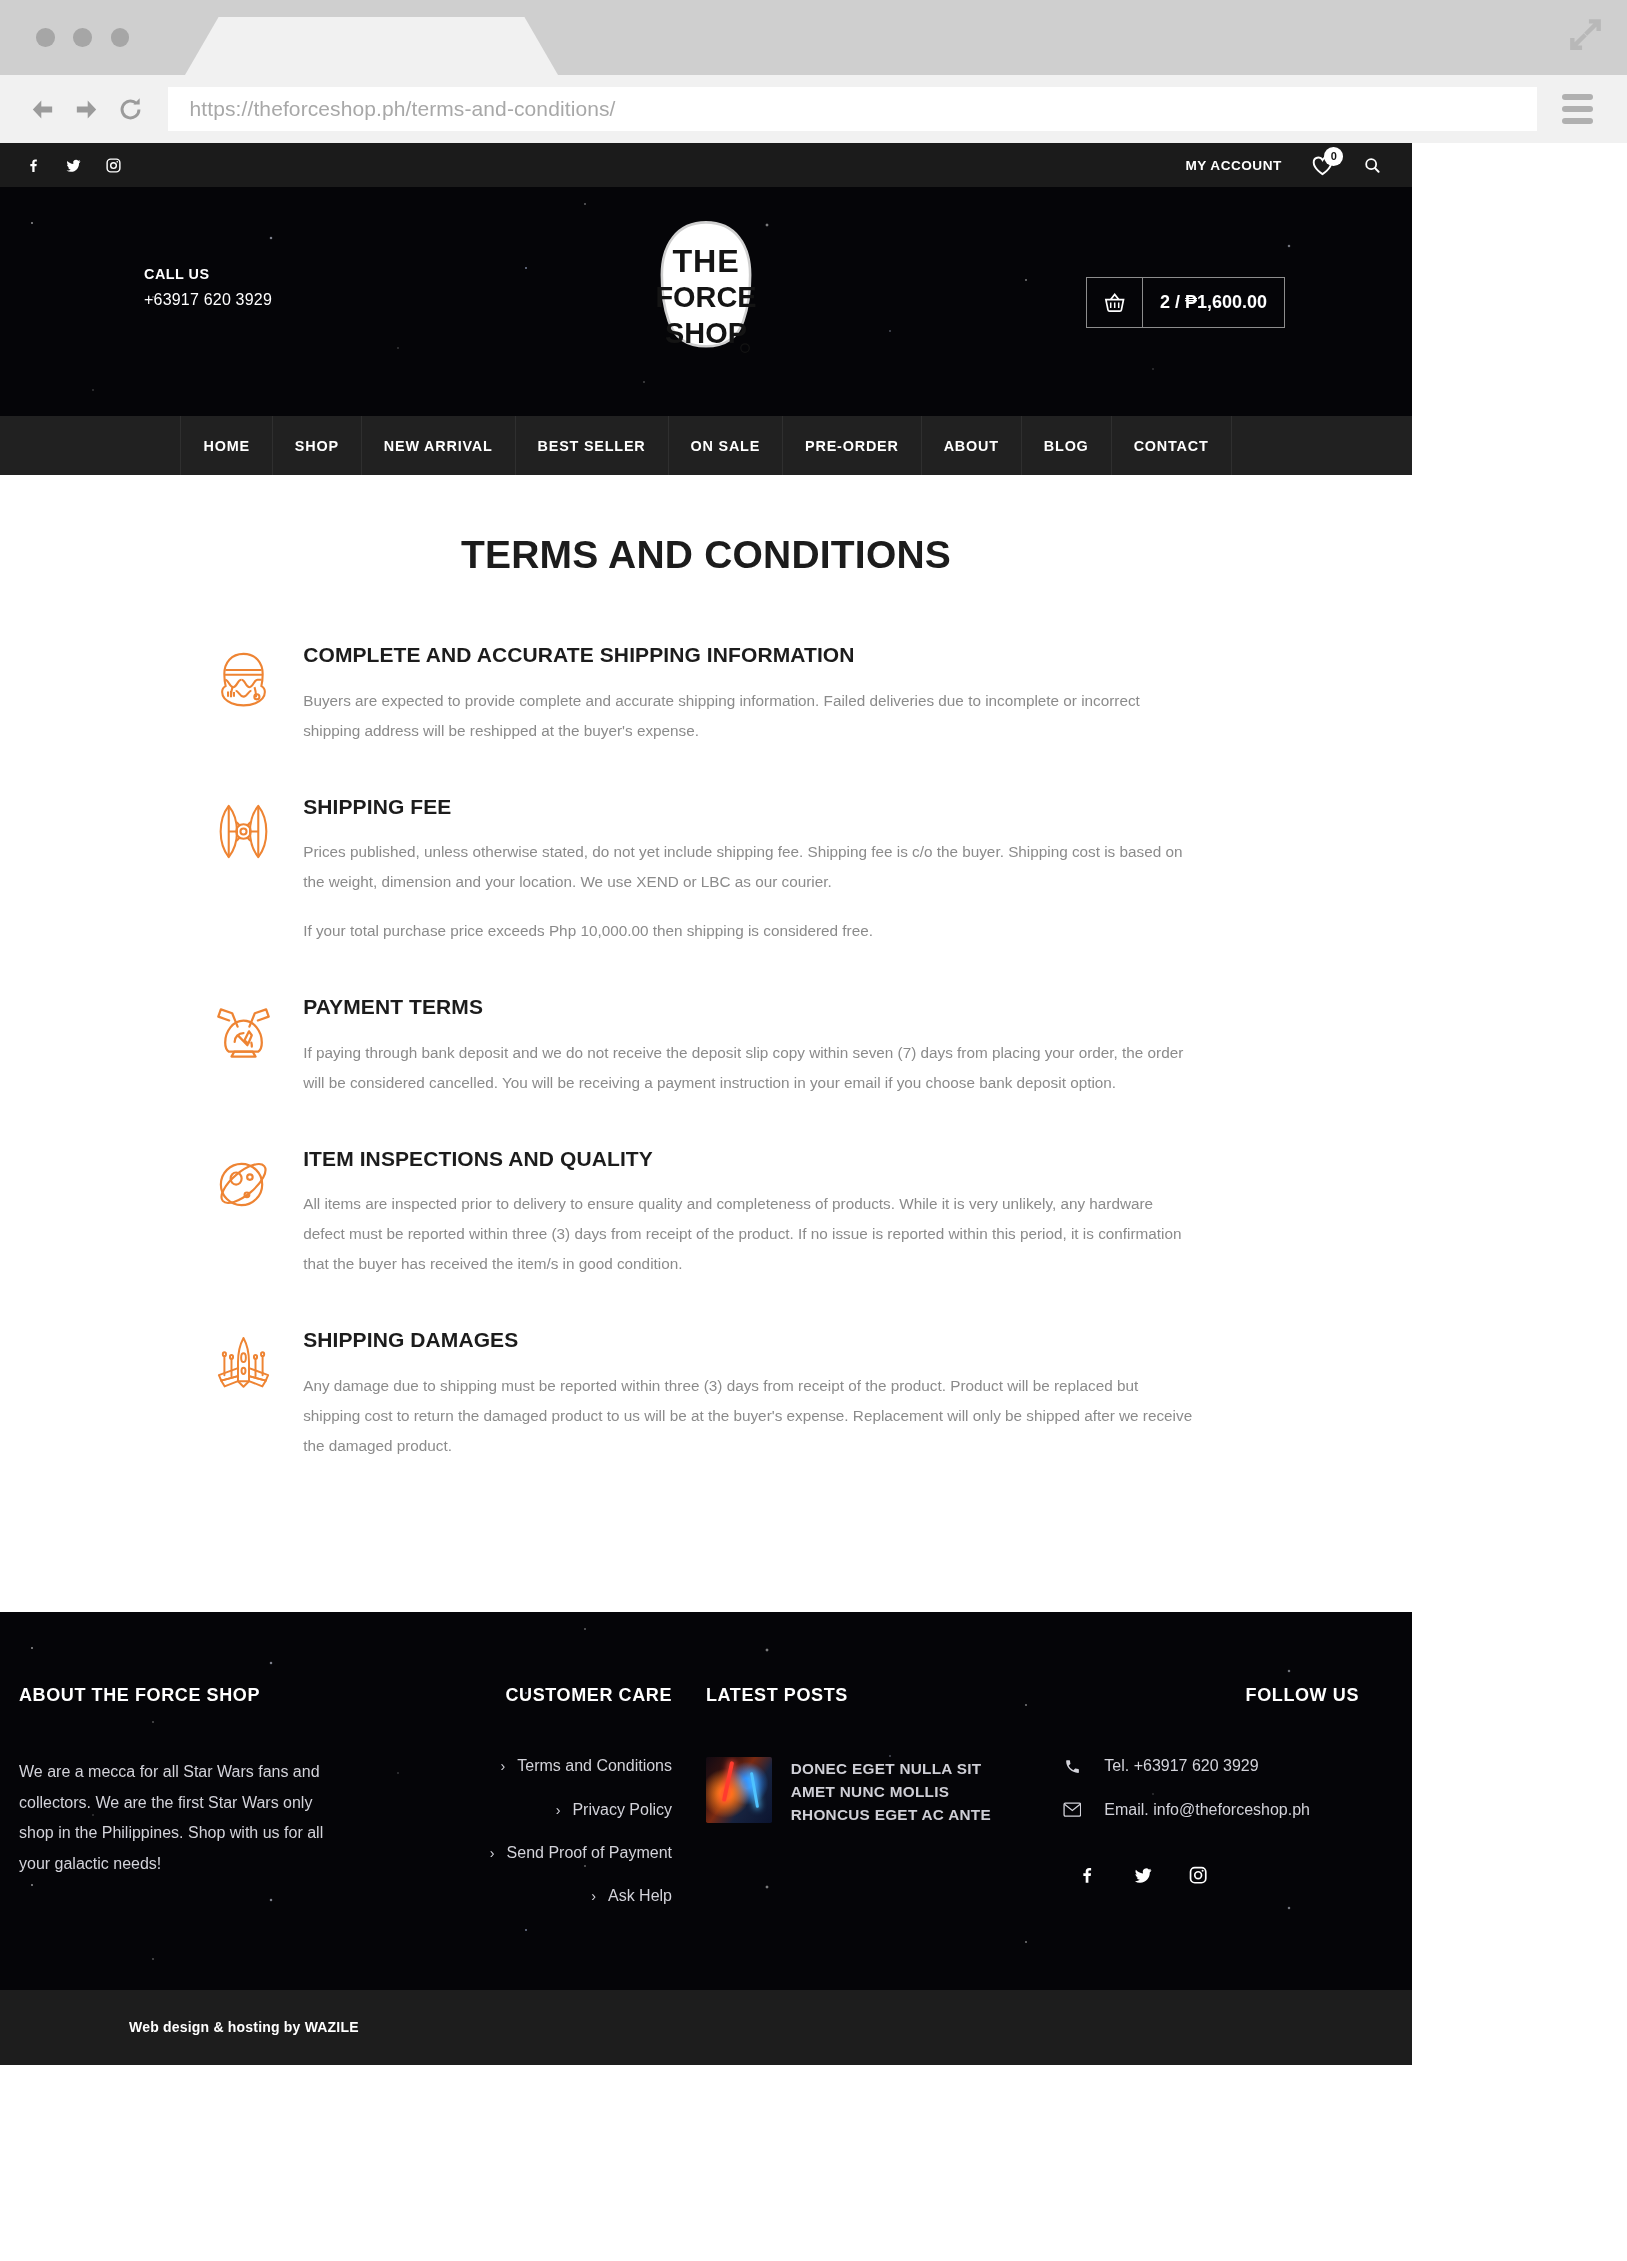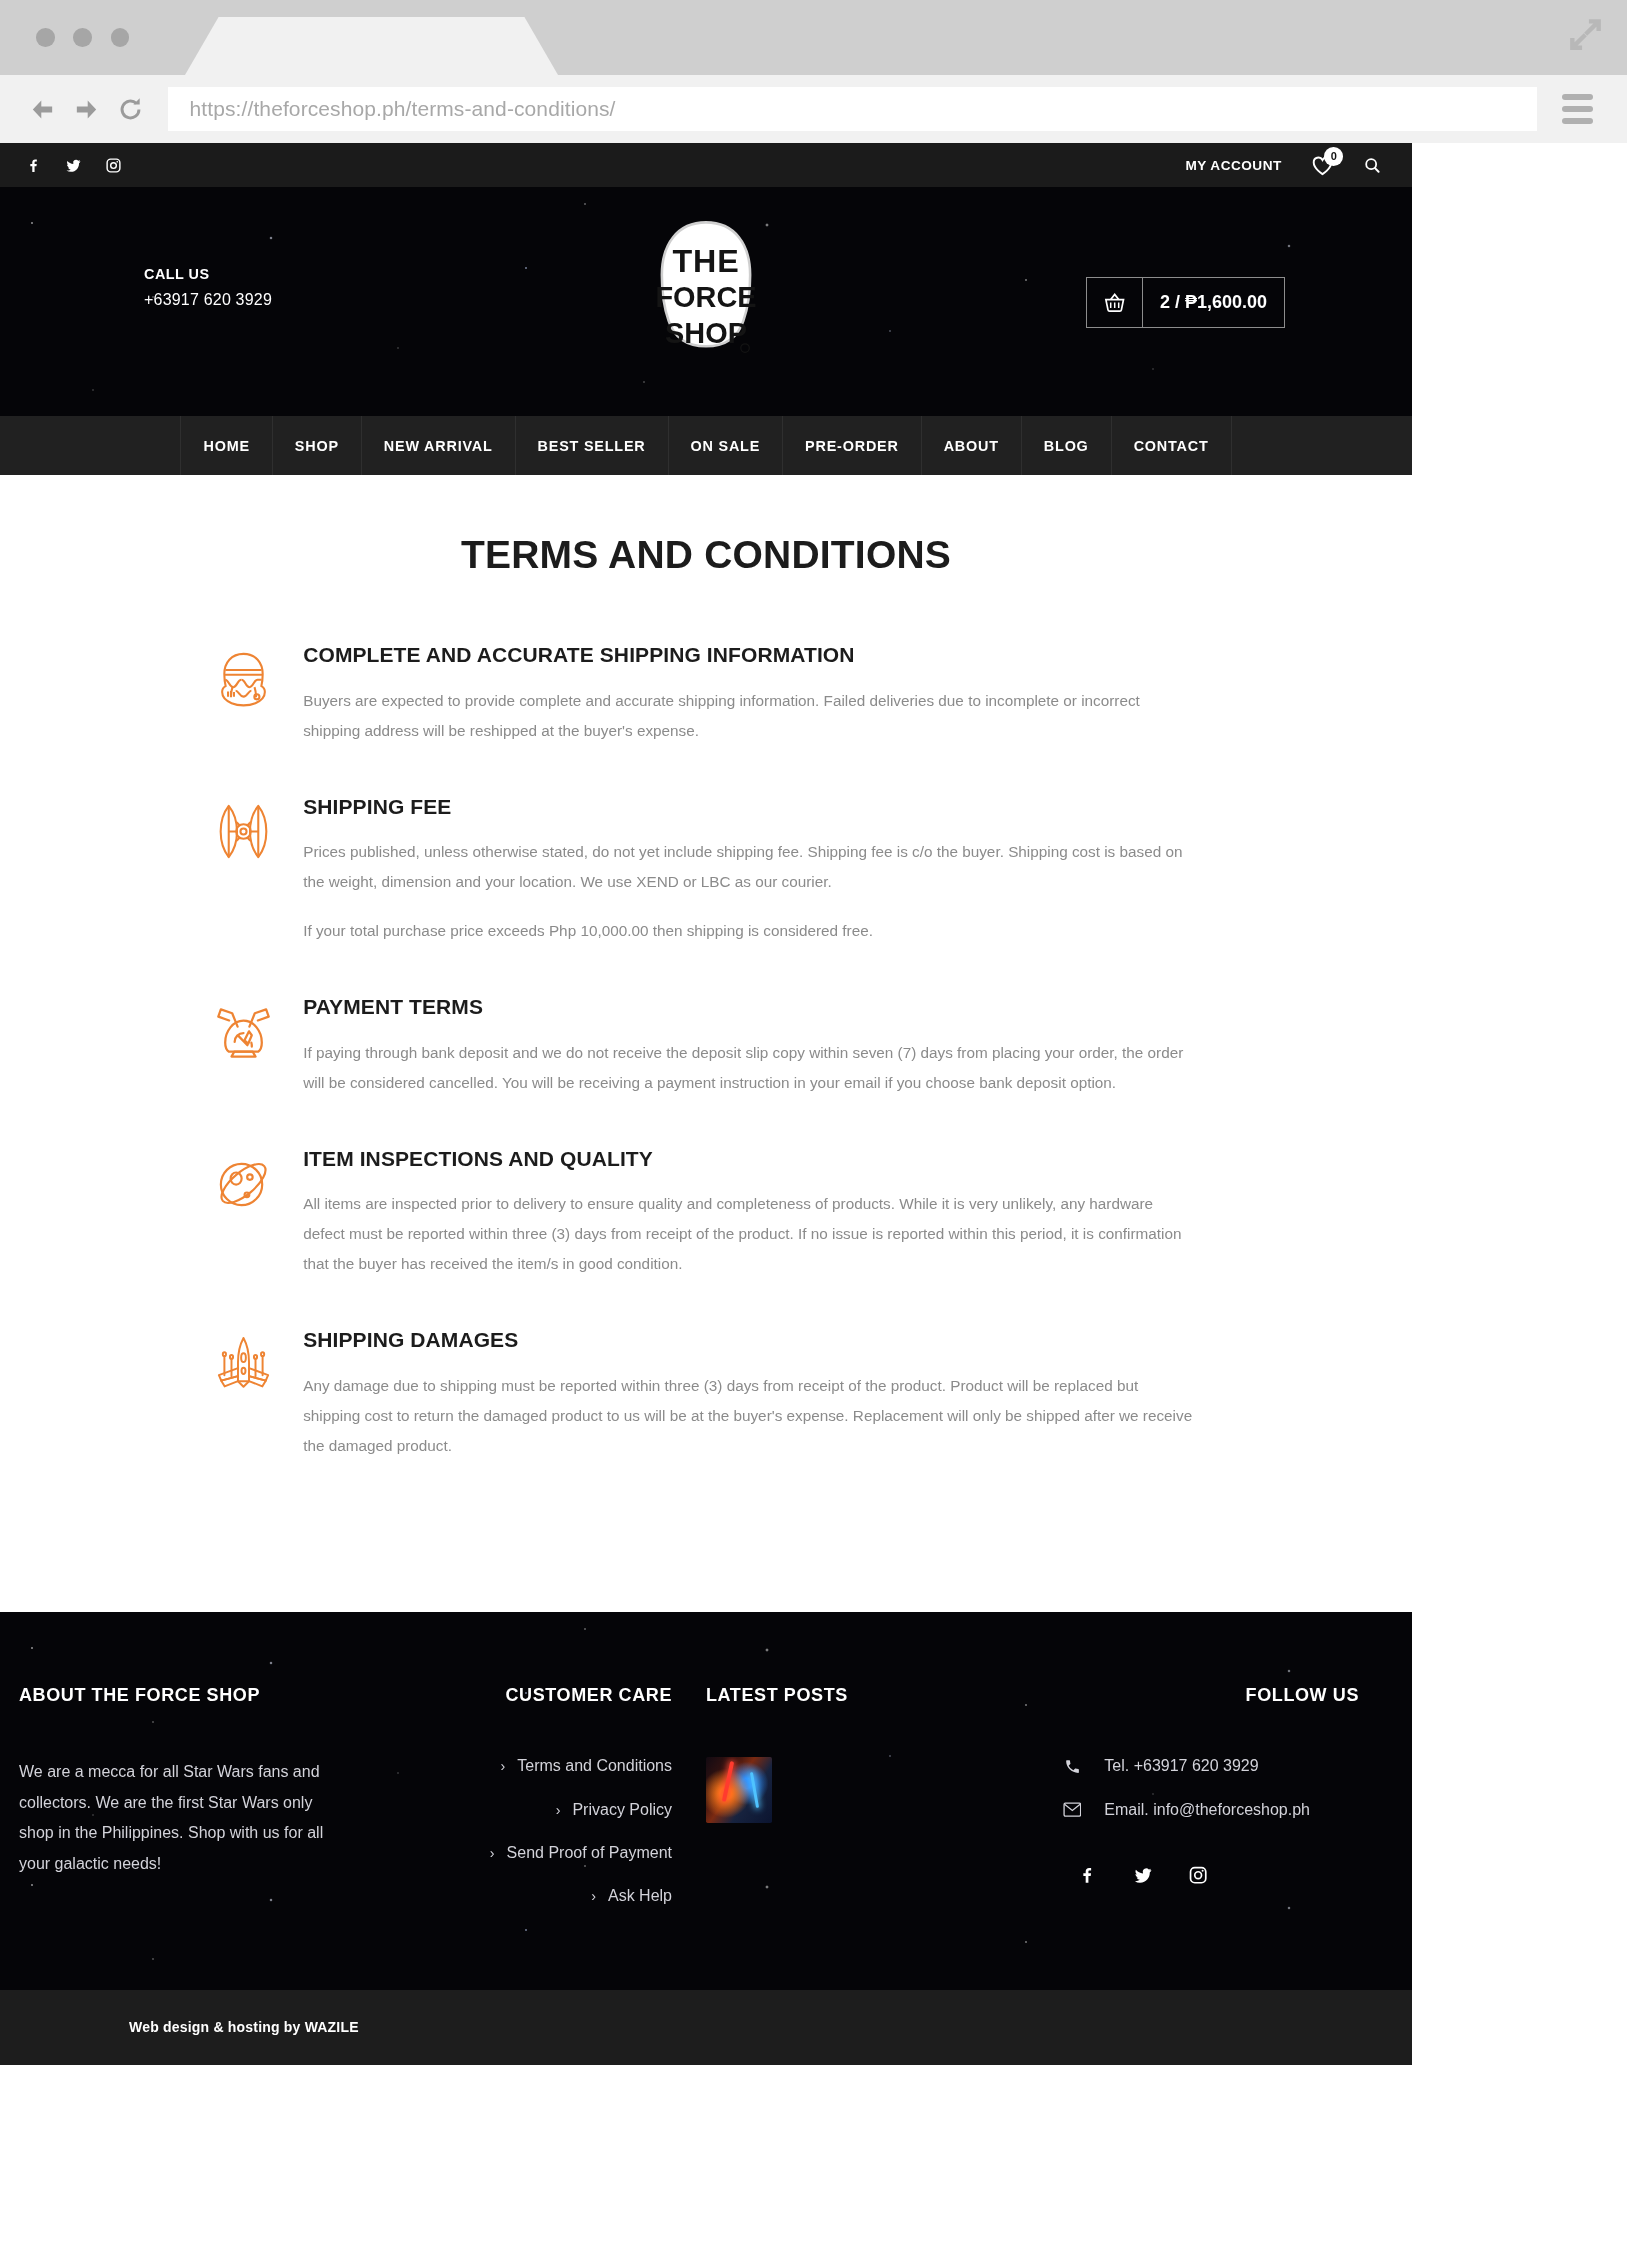--- a/index.html
+++ b/index.html
@@ -579,20 +579,21 @@
               <span>Ask Help</span>
             </a>
           </li>
         </ul>
       </div>
 
       <div class="fcol fcol-posts">
         <h4>LATEST POSTS</h4>
         <a class="post" href="#" style="text-decoration:none">
           <span class="post-thumb"></span>
+          <span class="post-title">DONEC EGET NULLA SIT AMET NUNC MOLLIS RHONCUS EGET AC ANTE</span>
         </a>
       </div>
 
       <div class="fcol fcol-follow">
         <h4>FOLLOW US</h4>
         <div class="contact-row">
           <span class="ci">
             <svg width="17" height="17" viewBox="0 0 24 24">
                 <path fill="#d3d3da" d="M6.6 10.8a15.6 15.6 0 0 0 6.6 6.6l2.2-2.2c.28-.28.68-.37 1.03-.25 1.13.37 2.35.58 3.6.58.55 0 1 .45 1 1V20c0 .55-.45 1-1 1C10.6 21 3 13.4 3 4c0-.55.45-1 1-1h3.5c.55 0 1 .45 1 1 0 1.25.2 2.47.58 3.6.11.35.03.75-.25 1.03l-2.23 2.17z"></path>
               </svg>

